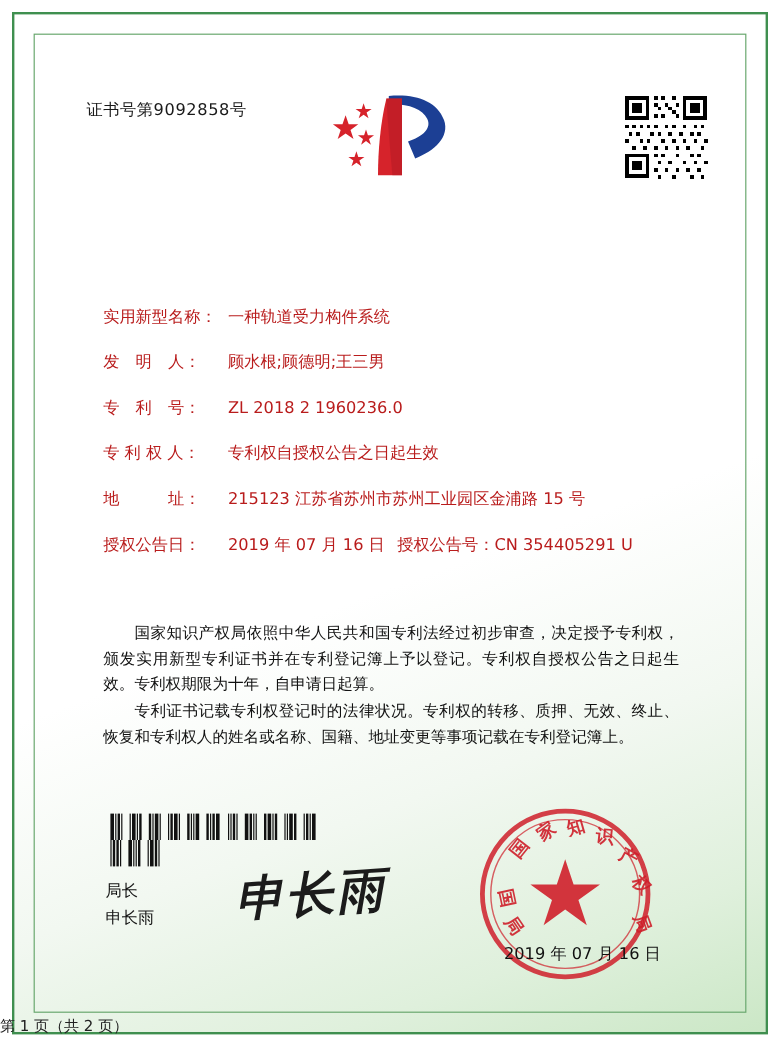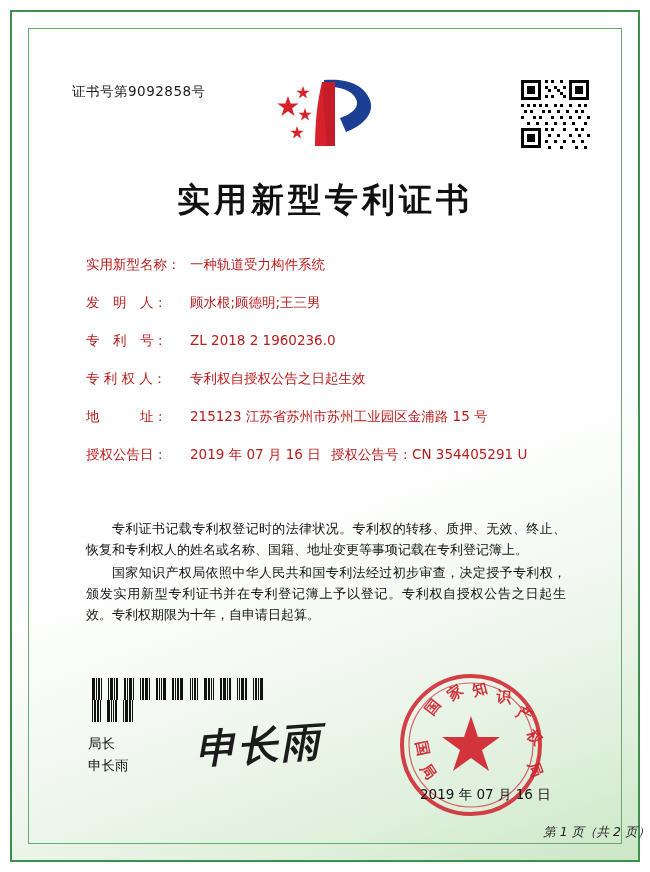--- a/index.html
+++ b/index.html
@@ -191,26 +191,25 @@
     left: 420px;
     top: 786px;
     font-size: 13.5px;
     color: #111;
   }
 
   
   .footer {
     position: absolute;
     left: 0;
-    top: 824px;
+    top: 847px;
     width: 650px;
-    text-align: right;
+    text-align: left;
     font-size: 12.5px;
     color: #222;
-    font-style: italic;
   }
 </style>
 </head>
 <body>
 
 <div class="page">
   <div class="frame-outer">
     <div class="frame-inner"></div>
   </div>
 
@@ -306,21 +305,20 @@
           <rect x="53" y="62" width="3" height="3"></rect>
             <rect x="62" y="62" width="3" height="3"></rect>
           <rect x="29" y="68" width="3" height="3"></rect>
             <rect x="41" y="68" width="3" height="3"></rect>
             <rect x="56" y="68" width="3" height="3"></rect>
           <rect x="65" y="68" width="3" height="3"></rect>
         </g>
       </svg>
     </div>
 
-    <div class="title">实用新型专利证书</div>
 
     <div class="fields">
       <div class="field-row">
         <span class="f-label">实用新型名称：</span><span class="f-value">一种轨道受力构件系统</span>
       </div>
       <div class="field-row">
         <span class="f-label">发　明　人：</span><span class="f-value">顾水根;顾德明;王三男</span>
       </div>
       <div class="field-row">
         <span class="f-label">专　利　号：</span><span class="f-value">ZL 2018 2 1960236.0</span>
@@ -333,22 +331,22 @@
       </div>
       <div class="grant-row">
         <span class="f-label">授权公告日：</span><span class="f-value">2019 年 07 月 16 日</span>
         <span class="grant-second">
           <span>授权公告号：</span><span>CN 354405291 U</span>
         </span>
       </div>
     </div>
 
     <div class="paras">
+      <p>国家知识产权局依照中华人民共和国专利法经过初步审查，决定授予专利权，颁发实用新型专利证书并在专利登记簿上予以登记。专利权自授权公告之日起生效。专利权期限为十年，自申请日起算。</p>
       <p>专利证书记载专利权登记时的法律状况。专利权的转移、质押、无效、终止、恢复和专利权人的姓名或名称、国籍、地址变更等事项记载在专利登记簿上。</p>
-      <p>国家知识产权局依照中华人民共和国专利法经过初步审查，决定授予专利权，颁发实用新型专利证书并在专利登记簿上予以登记。专利权自授权公告之日起生效。专利权期限为十年，自申请日起算。</p>
     </div>
 
     <div class="barcode">
       <span style="width:3px"></span><span style="width:1px"></span><span style="width:2px"></span><span style="width:1px"></span>
       <span style="width:1px"></span><span style="width:3px"></span><span style="width:1px"></span><span style="width:2px"></span>
       <span style="width:2px"></span><span style="width:1px"></span><span style="width:3px"></span><span style="width:1px"></span>
       <span style="width:1px"></span><span style="width:2px"></span><span style="width:3px"></span><span style="width:1px"></span>
       <span style="width:2px"></span><span style="width:1px"></span><span style="width:1px"></span><span style="width:3px"></span>
       <span style="width:2px"></span><span style="width:1px"></span><span style="width:2px"></span><span style="width:3px"></span>
       <span style="width:1px"></span><span style="width:1px"></span><span style="width:2px"></span><span style="width:1px"></span>

